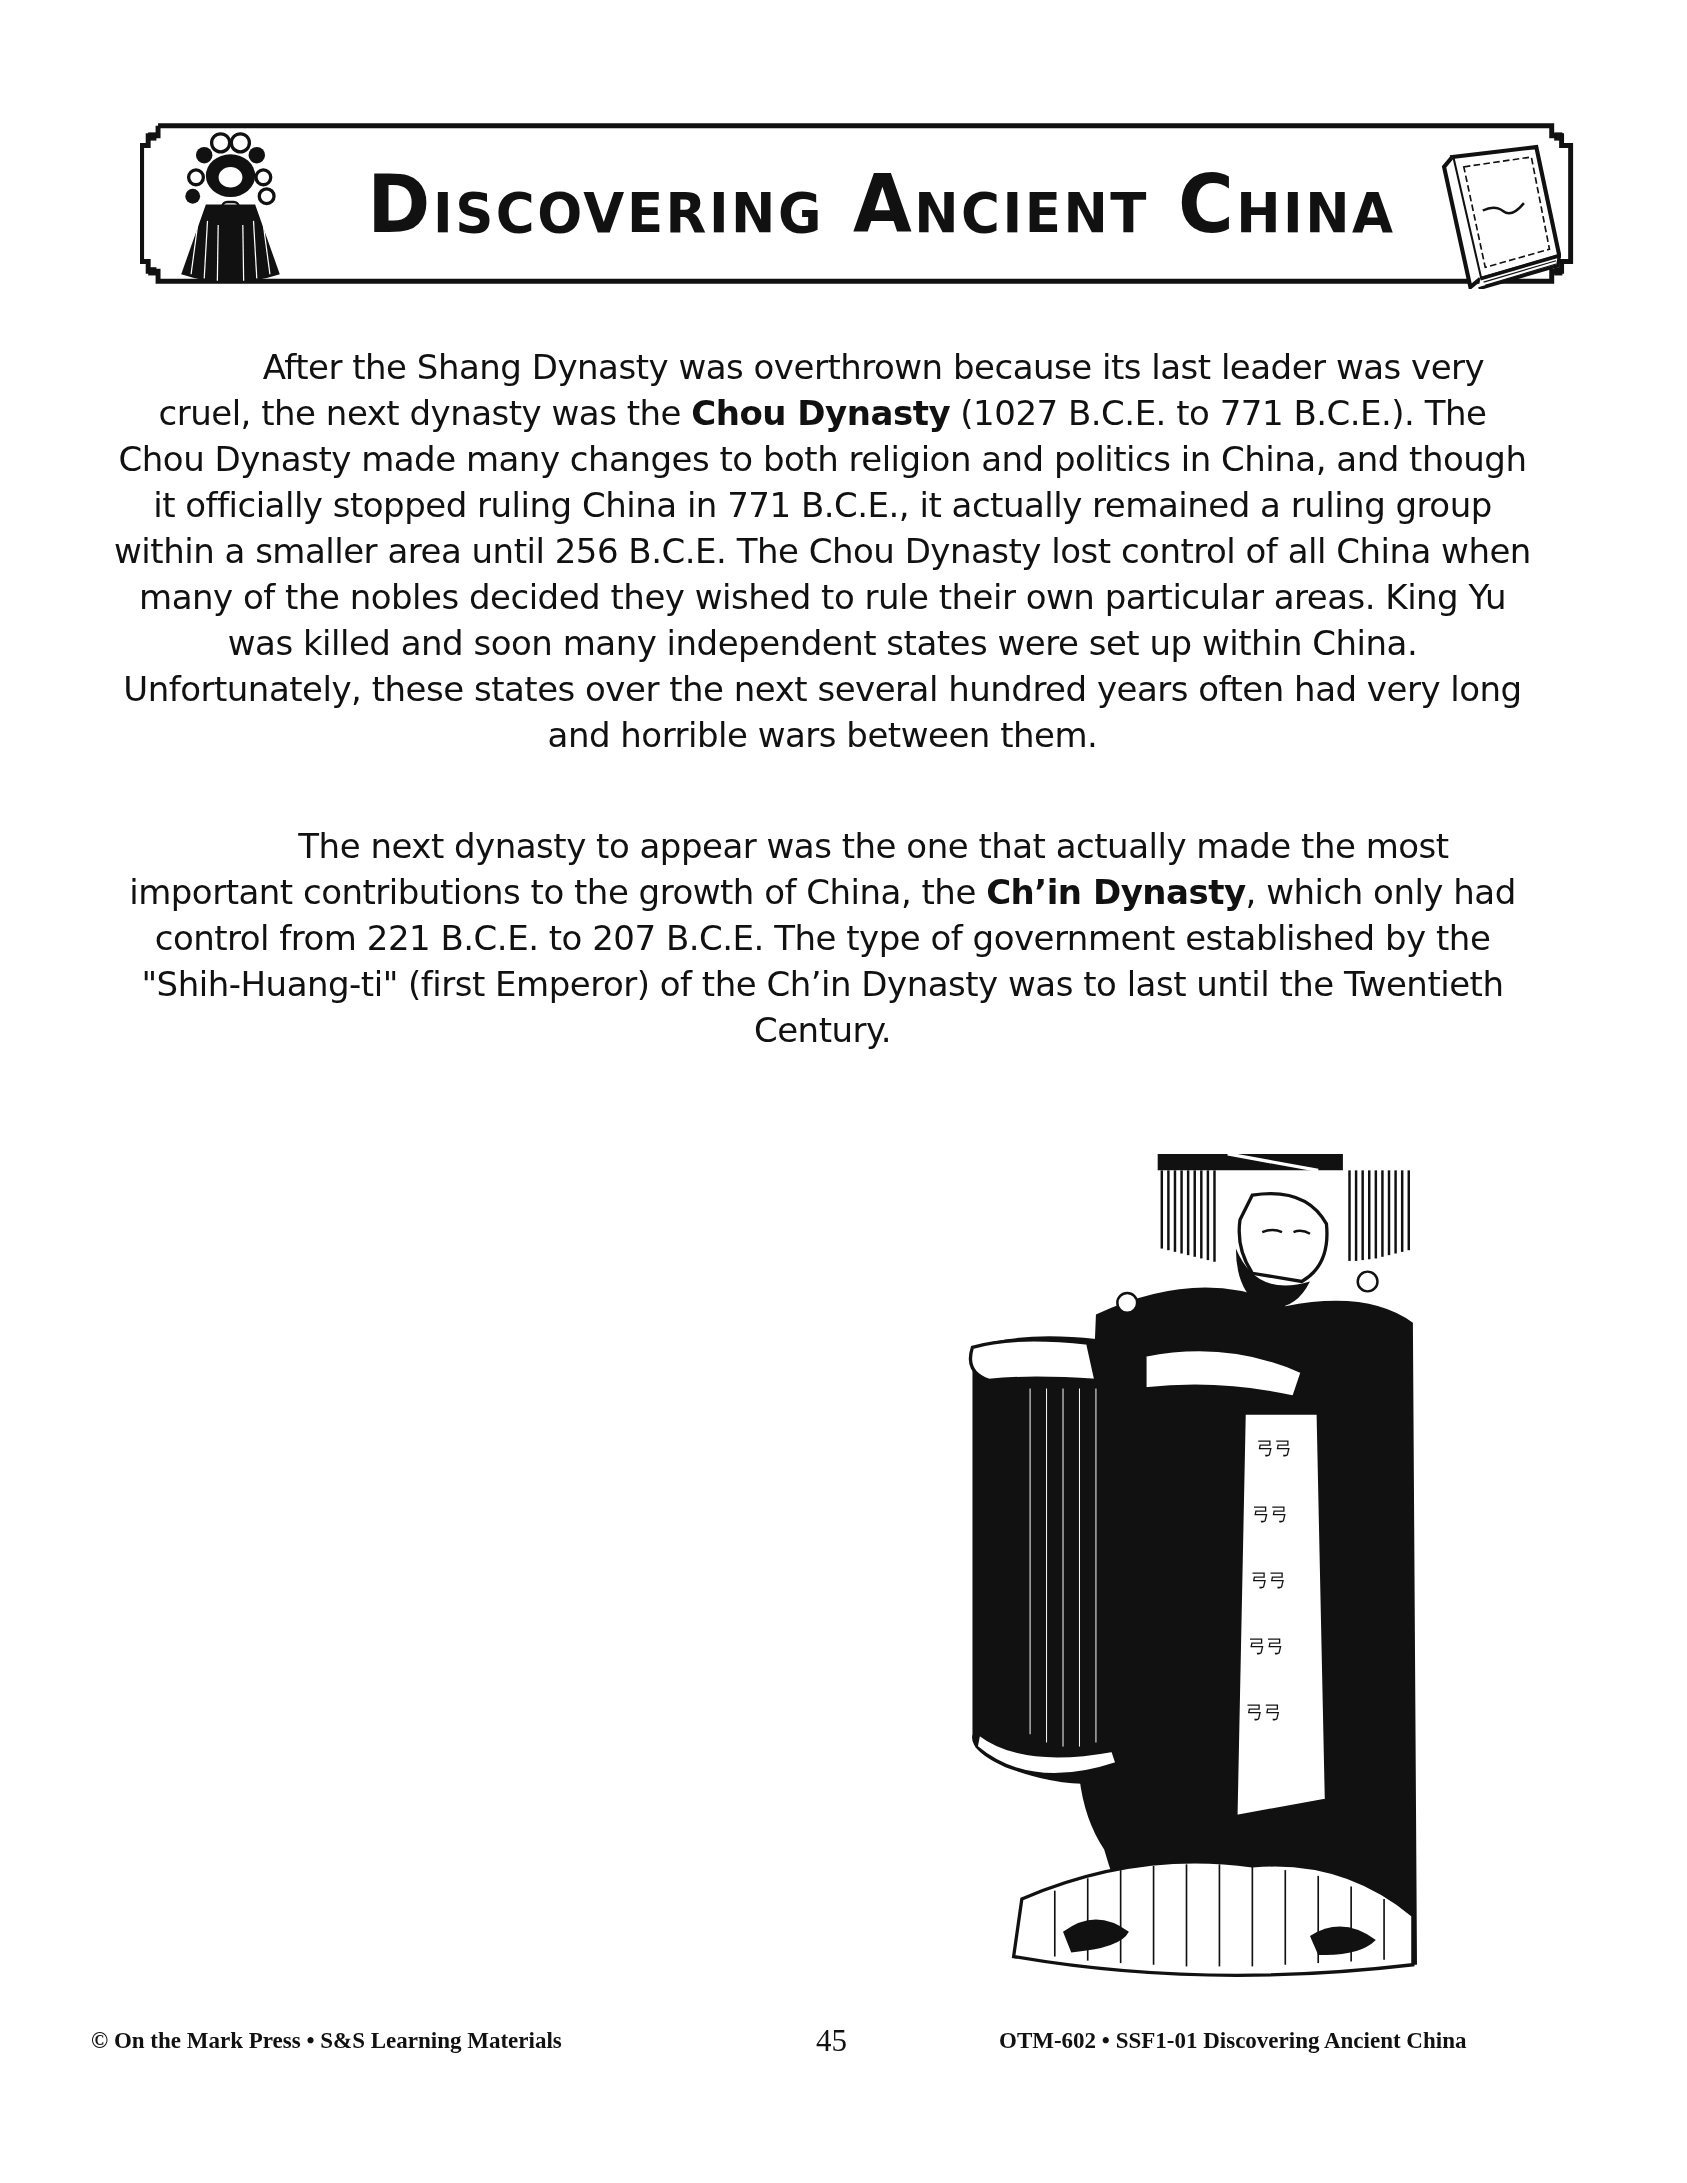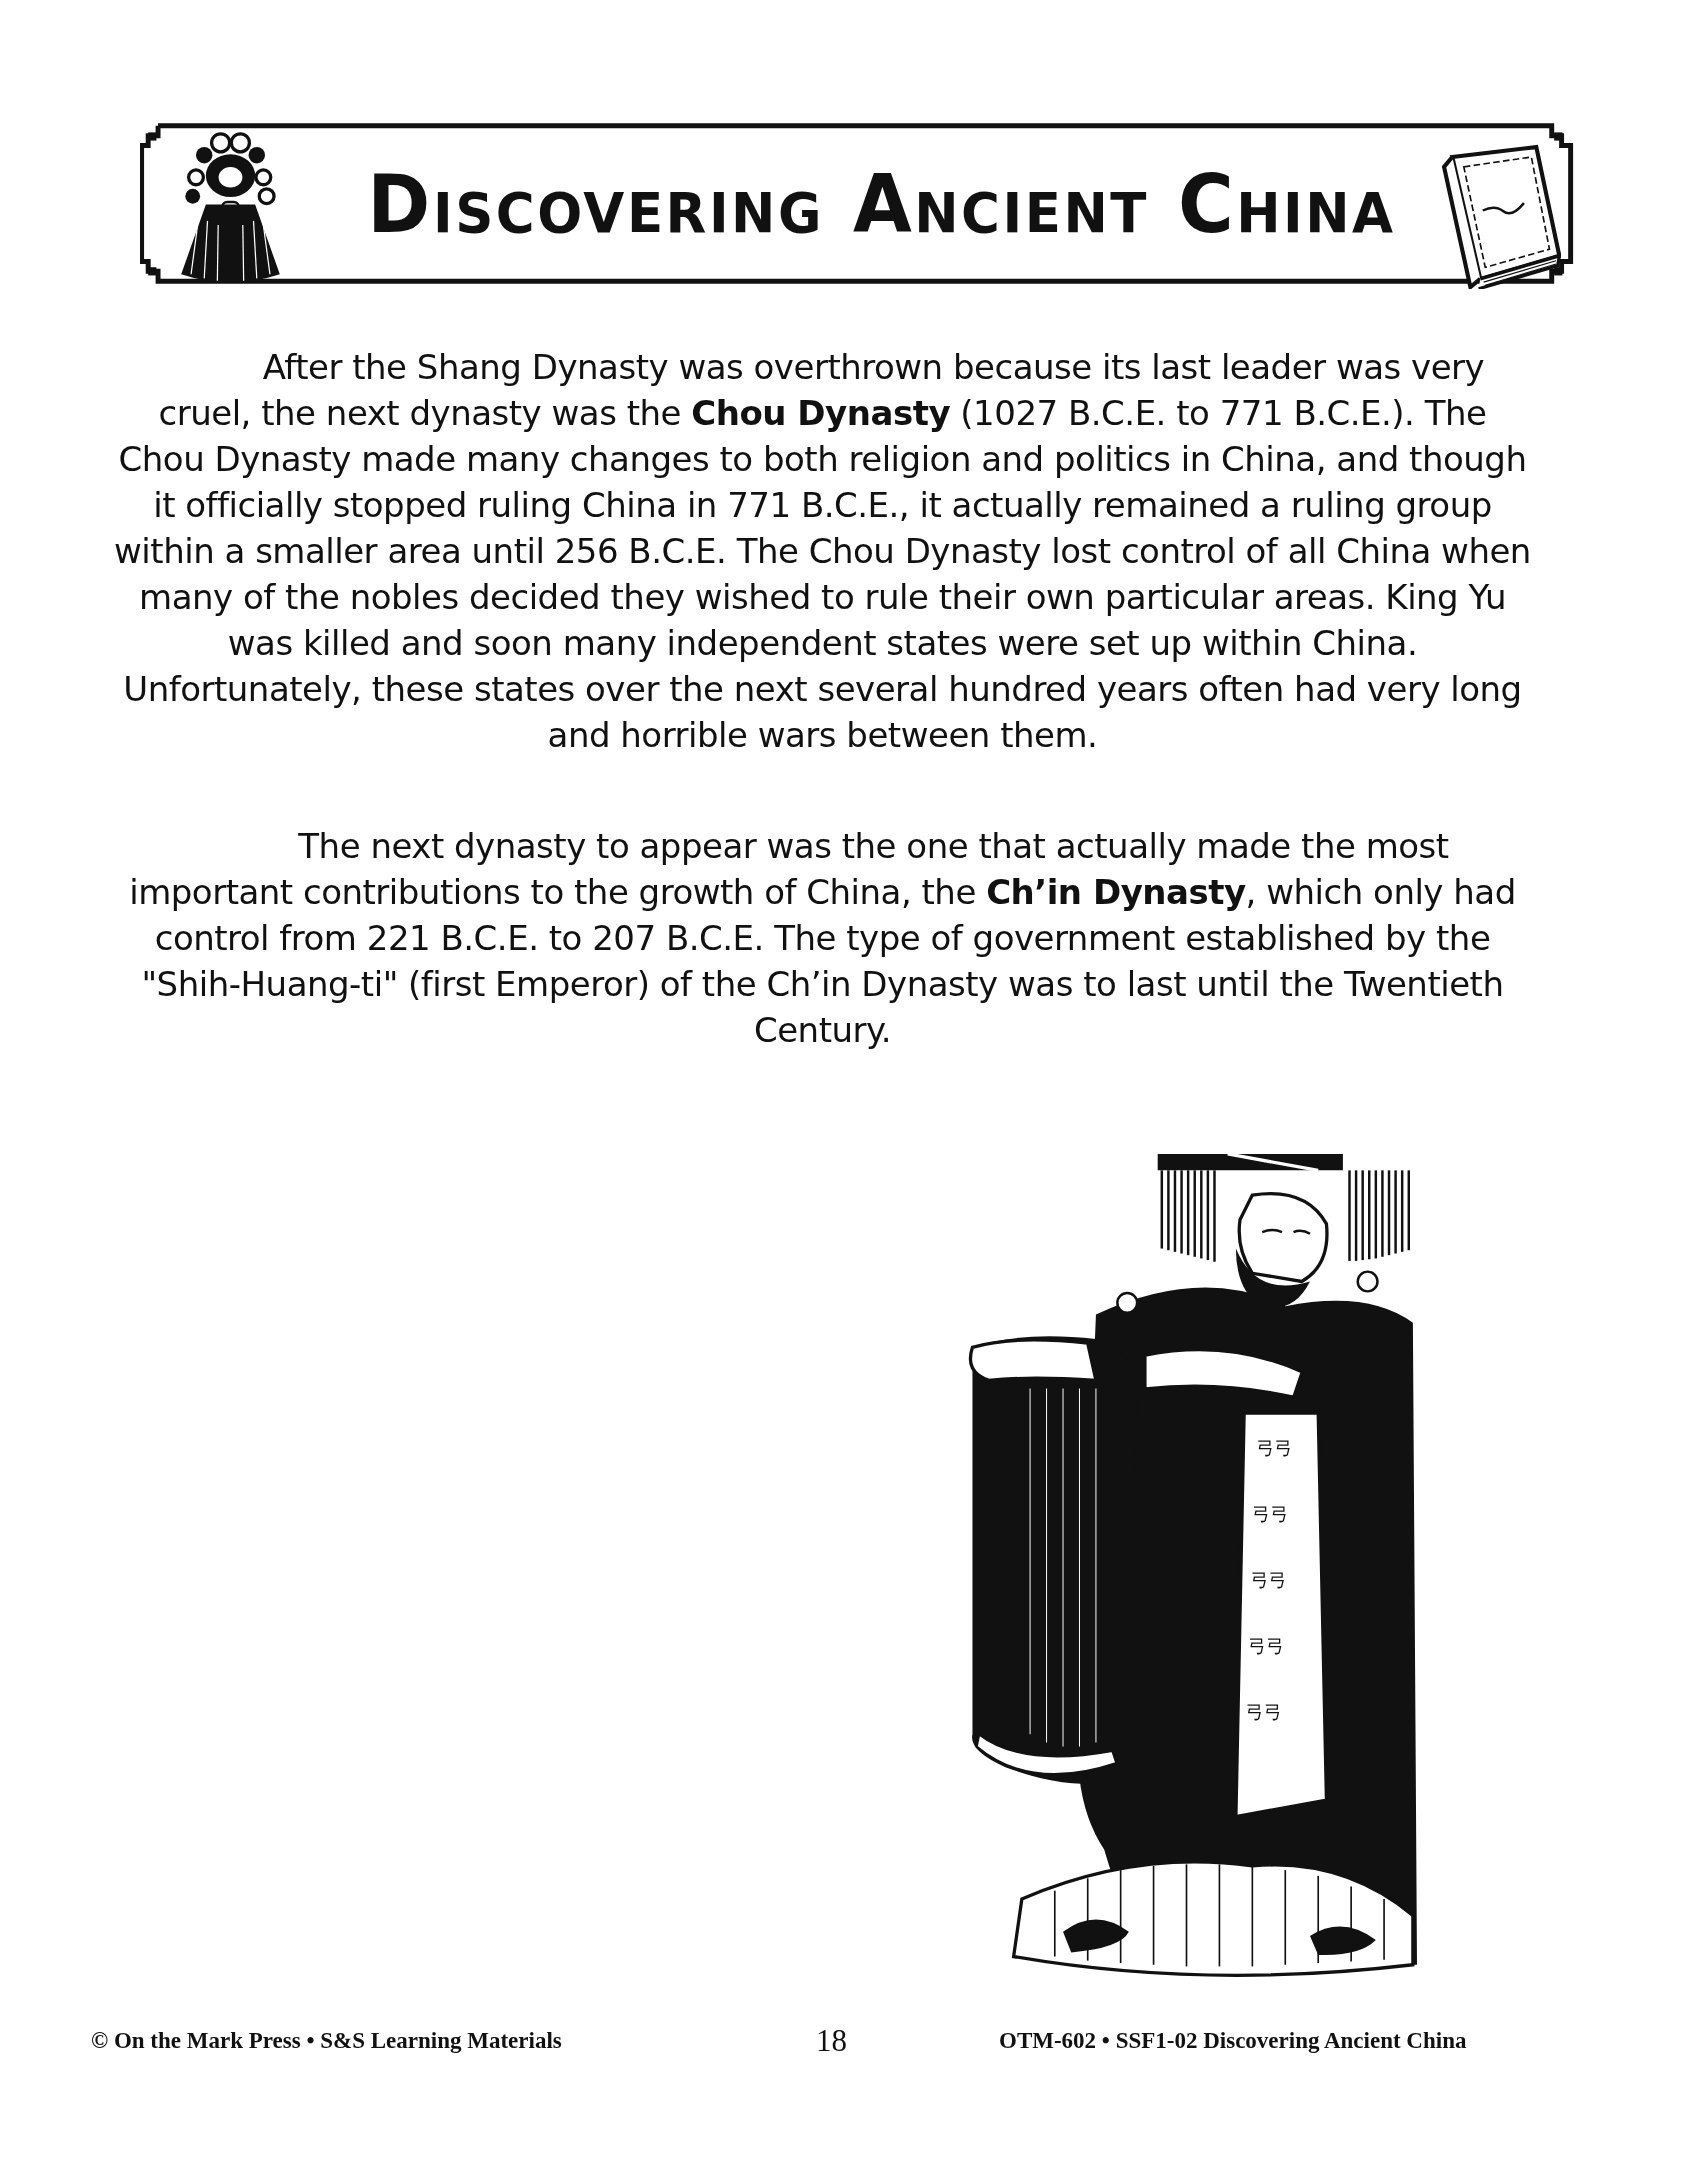--- a/index.html
+++ b/index.html
@@ -172,16 +172,16 @@
     <line x1="440" y1="892" x2="440" y2="998"></line>
       <line x1="480" y1="905" x2="480" y2="996"></line>
     <line x1="520" y1="920" x2="520" y2="994"></line>
   </g>
   <path d="M 130 960 Q 170 930 210 960 Q 200 980 140 985 Z" fill="#111"></path>
   <path d="M 430 965 Q 470 940 510 970 Q 490 990 440 988 Z" fill="#111"></path>
 </svg>
 
 <div class="footer">
   <span class="footer-left">© On the Mark Press • S&amp;S Learning Materials</span>
-  <span class="footer-center">18</span>
-  <span class="footer-right">OTM-602 • SSF1-02 Discovering Ancient China</span>
+  <span class="footer-center">45</span>
+  <span class="footer-right">OTM-602 • SSF1-01 Discovering Ancient China</span>
 </div>
 
 
 </body></html>

